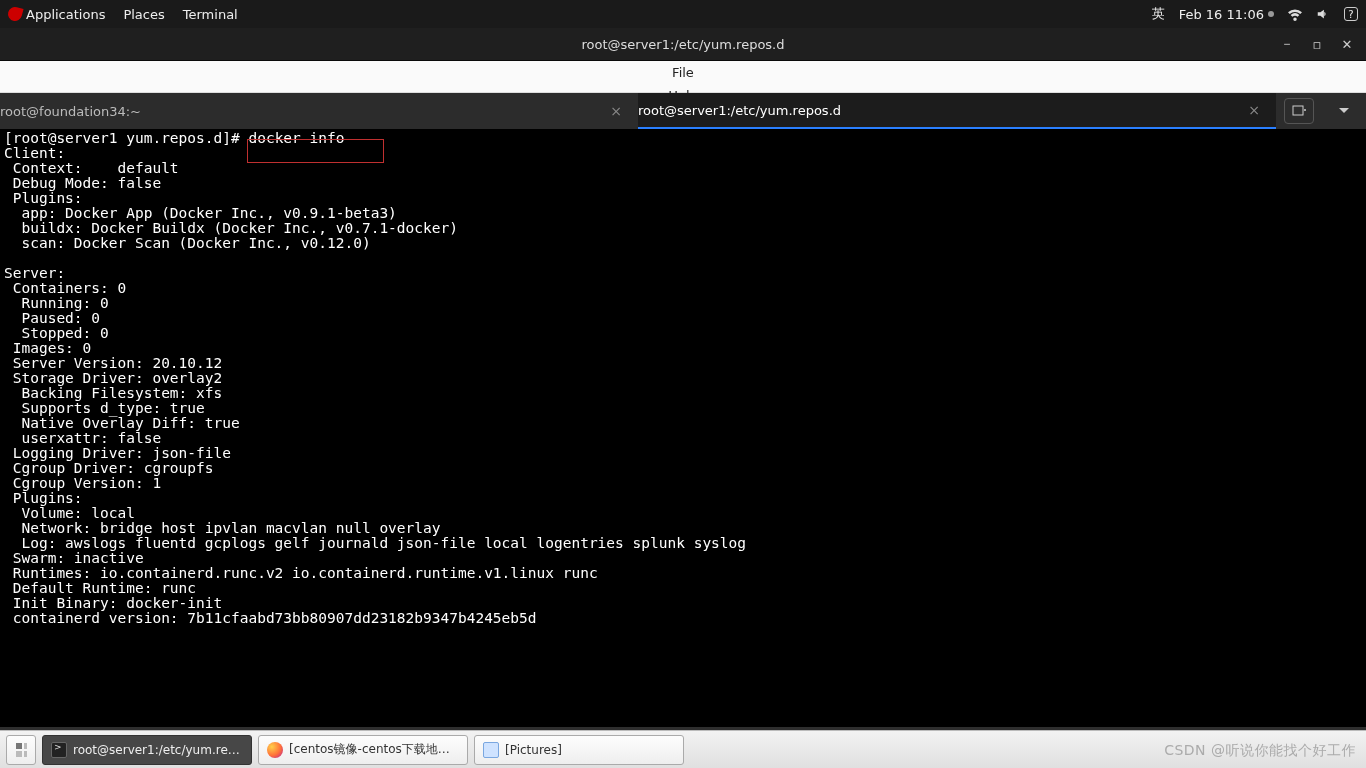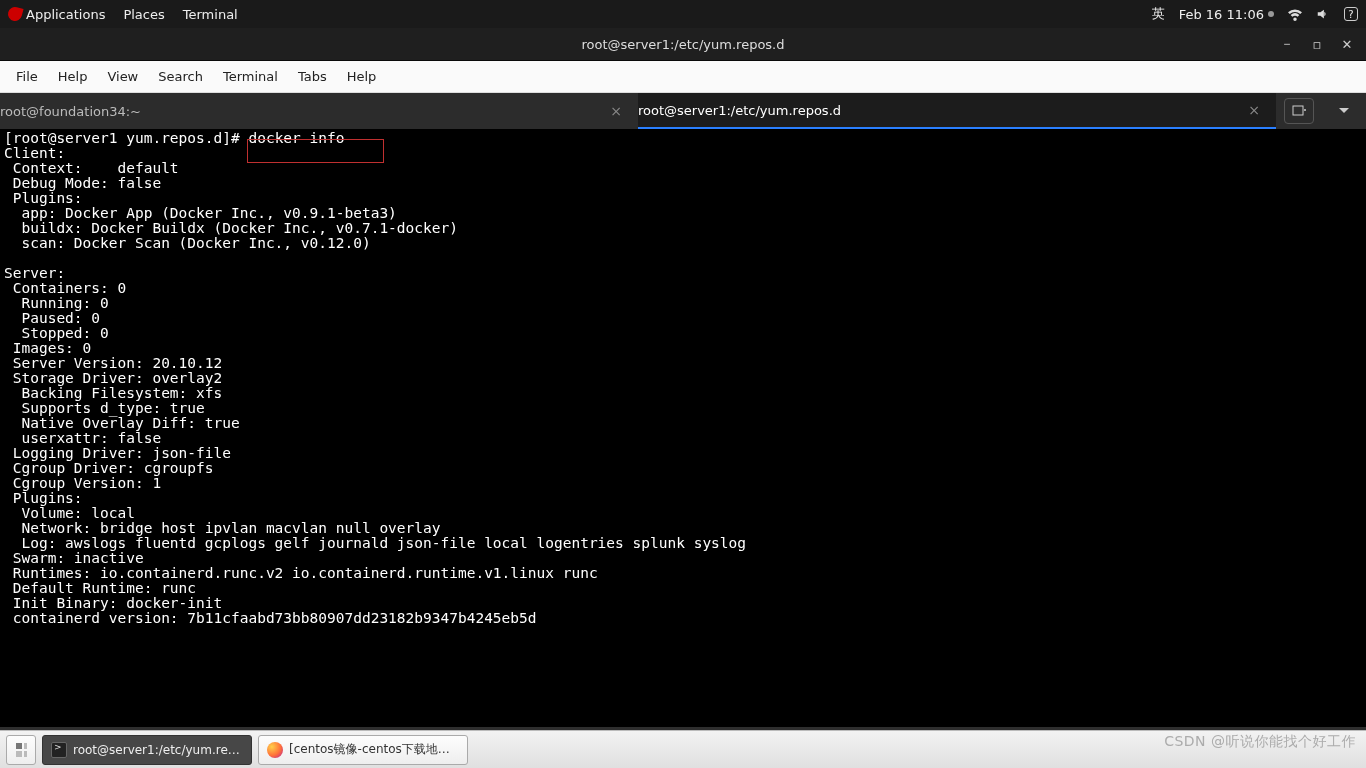--- a/index.html
+++ b/index.html
@@ -14,21 +14,21 @@
   .dot { width: 6px; height: 6px; background: #999; border-radius: 50%; display: inline-block; }
   .tray-icon { width: 14px; height: 14px; }
   .q-icon { border: 1px solid #ccc; border-radius: 3px; width: 14px; height: 14px; display: flex; align-items: center; justify-content: center; font-size: 10px; }
 
   
   .win-titlebar { height: 33px; background: #1f1f1f; display: flex; align-items: center; justify-content: center; color: #ddd; font-size: 13px; position: relative; border-bottom: 1px solid #0a0a0a; }
   .win-controls { position: absolute; right: 6px; display: flex; gap: 4px; }
   .win-btn { width: 26px; height: 22px; display: flex; align-items: center; justify-content: center; color: #ccc; font-size: 13px; border-radius: 3px; cursor: pointer; }
 
   
-  .menubar { height: 32px; background: #fafafa; display: flex; align-items: center; padding: 0 6px; font-size: 13px; color: #222; border-bottom: 1px solid #ddd; }
+  .menubar { height: 32px; background: #fafafa; display: flex; align-items: center; padding: 0 6px; font-size: 13px; color: #222; border-bottom: 1px solid #ddd; flex-direction: column; }
   .menubar .menu-item { padding: 4px 10px; cursor: pointer; }
 
   
   .tabs-row { height: 36px; background: #2c2c2c; display: flex; align-items: stretch; }
   .tab { flex: 1; display: flex; align-items: center; justify-content: flex-start; color: #bbb; font-size: 13px; position: relative; cursor: pointer; }
   .tab.inactive { background: #2c2c2c; }
   .tab.active { background: #1c1c1c; color: #fff; border-bottom: 2px solid #2a7fff; }
   .tab .close { position: absolute; right: 16px; color: #888; font-size: 14px; }
   .tabs-right { width: 90px; background: #2c2c2c; display: flex; align-items: center; justify-content: space-around; color: #ccc; }
   .tr-btn { width: 30px; height: 26px; display: flex; align-items: center; justify-content: center; border-radius: 4px; cursor: pointer; }
@@ -38,21 +38,21 @@
   .terminal { background: #000; color: #fff; font-family: "DejaVu Sans Mono","Liberation Mono",monospace; font-size: 14.5px; line-height: 15px; padding: 2px 4px; height: 598px; overflow: hidden; white-space: pre; position: relative; }
   .cmd-box { position: absolute; border: 1px solid #c03030; left: 247px; top: 10px; width: 137px; height: 24px; pointer-events: none; }
 
   
   .taskbar { position: absolute; bottom: 0; left: 0; right: 0; height: 38px; background: linear-gradient(#f2f2f2,#e0e0e0); border-top: 1px solid #bbb; display: flex; align-items: center; padding: 4px 6px; gap: 6px; }
   .task-btn { height: 30px; border: 1px solid #aaa; border-radius: 3px; background: linear-gradient(#fdfdfd,#eee); display: flex; align-items: center; gap: 6px; padding: 0 8px; font-size: 12px; color: #333; cursor: pointer; min-width: 0; }
   .task-btn.dark { background: #474747; color: #eee; border-color: #333; }
   .task-btn .ticon { width: 16px; height: 16px; flex: none; }
   .task-btn span { overflow: hidden; text-overflow: ellipsis; white-space: nowrap; }
   .ws-btn { width: 30px; display: flex; align-items: center; justify-content: center; }
-  .watermark { position: absolute; right: 10px; bottom: 17px; color: rgba(160,160,160,0.85); font-size: 14px; letter-spacing: 0.5px; pointer-events: none; }
+  .watermark { position: absolute; right: 10px; bottom: 8px; color: rgba(160,160,160,0.85); font-size: 14px; letter-spacing: 0.5px; pointer-events: none; }
 
   .ff-icon { width:16px; height:16px; border-radius:50%; background: radial-gradient(circle at 30% 30%, #ffcf4a, #ff7139 55%, #b5179e); }
   .qq-icon { width:16px; height:16px; border-radius:50%; background: radial-gradient(circle at 50% 40%, #fff 30%, #000 32%); position:relative; }
   .file-icon { width:14px; height:16px; background:#cfe3ff; border:1px solid #7aa7e0; border-radius:2px; }
   .img-icon { width:16px; height:14px; background:#b8e2b8; border:1px solid #6ab06a; border-radius:2px; }
   .term-icon { width:16px; height:14px; background:#222; border:1px solid #666; border-radius:2px; position:relative; }
   .term-icon::after { content:">"; color:#ddd; font-size:9px; position:absolute; left:2px; top:-1px; }
 </style>
 </head>
 <body>
@@ -181,15 +181,19 @@
       </svg>
   </div>
   <div class="task-btn dark" style="width:210px">
     <span class="ticon term-icon"></span>
     <span>root@server1:/etc/yum.rep…</span>
   </div>
   <div class="task-btn" style="width:210px">
     <span class="ticon ff-icon"></span>
     <span>[centos镜像-centos下载地…</span>
   </div>
+  <div class="task-btn" style="width:210px">
+    <span class="ticon file-icon"></span>
+    <span>[Pictures]</span>
+  </div>
 </div>
 
 <div class="watermark">CSDN @听说你能找个好工作</div>
 
 </body></html>

